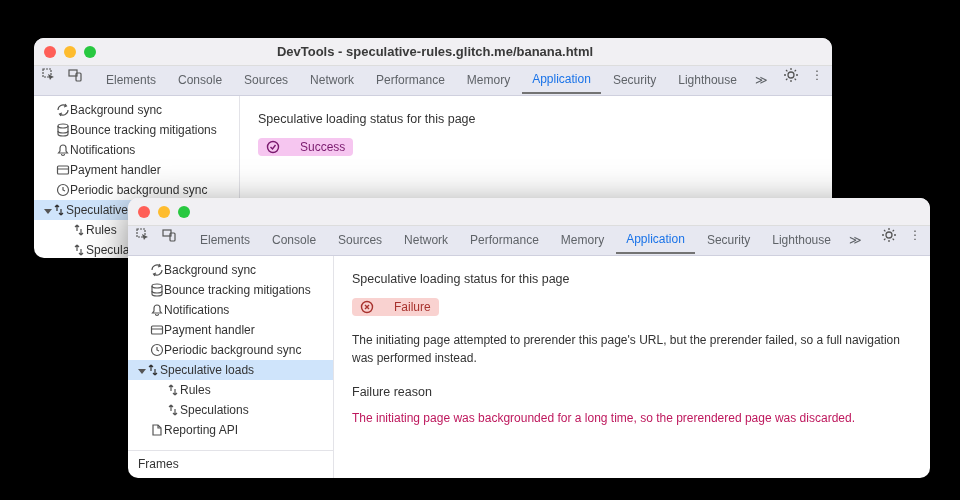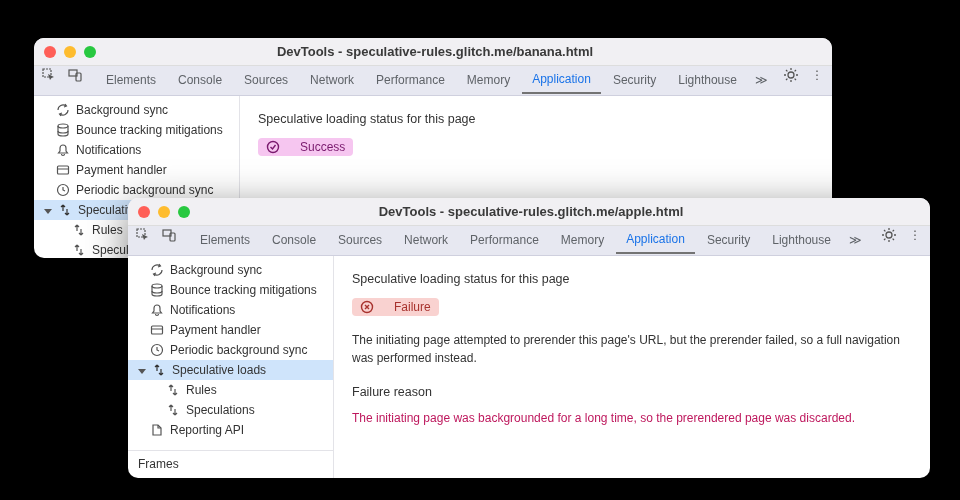--- a/index.html
+++ b/index.html
@@ -51,21 +51,20 @@
     width: 206px;
     border-right: 1px solid #e3e3e8;
     padding-top: 4px;
     overflow:hidden;
     font-size: 12px;
   }
   .s-item {
     display:flex; align-items:center;
     height: 20px;
     padding-left: 22px;
-    gap: 6px;
     color:#333;
     cursor:pointer;
     white-space:nowrap;
   }
   .s-item.sel {
     background: #cfe4fb;
   }
   .caret { width:8px; display:inline-block; color:#555; }
   .twd { width:0;height:0;border-top:5px solid #555;border-left:4px solid transparent;border-right:4px solid transparent; display:inline-block;}
   .s-item.indent1 { padding-left: 10px; }
@@ -265,21 +264,20 @@
   </div>
 </div>
 
 <div class="win" style="left:128px; top:198px; width:802px; height:280px;">
   <div class="titlebar">
     <div class="traffic">
       <div class="dot r"></div>
       <div class="dot y"></div>
       <div class="dot g"></div>
     </div>
-    <div class="title">DevTools - speculative-rules.glitch.me/apple.html</div>
     <div style="width:48px"></div>
   </div>
   <div class="tabbar">
     <div class="tbicon">
         <svg width="14" height="14">
           <use href="#i-select"></use>
         </svg>
       </div>
     <div class="tbicon">
         <svg width="14" height="14">

